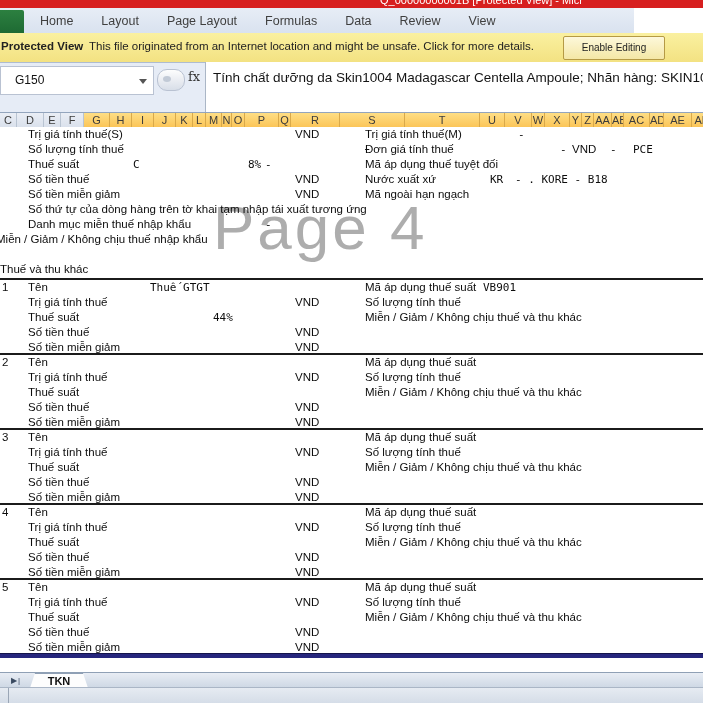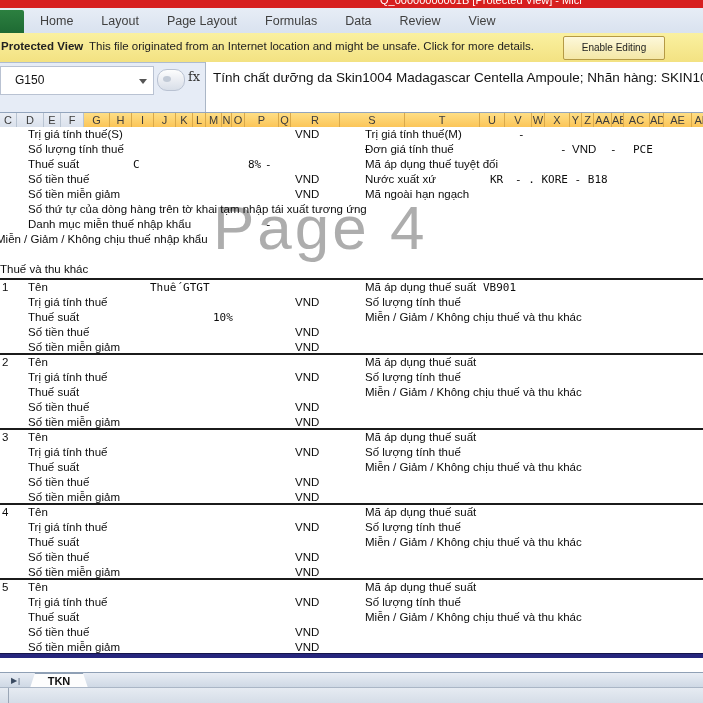--- a/index.html
+++ b/index.html
@@ -5,21 +5,21 @@
   html,body{margin:0;padding:0;}
   body{width:703px;height:703px;overflow:hidden;position:relative;
        font-family:"Liberation Sans",sans-serif;background:#fff;}
   #app{position:absolute;inset:0;width:703px;height:703px;overflow:hidden;}
 
   
   .titlebar{position:absolute;left:0;top:0;width:703px;height:8px;background:#d71f1f;overflow:hidden;}
   .titlebar .ttext{position:absolute;left:380px;top:-6px;color:#fff;font-size:11px;white-space:nowrap;}
 
   
-  .ribbon{position:absolute;left:0;top:8px;width:703px;height:25px;
+  .ribbon{position:absolute;left:0;top:8px;width:634px;height:25px;
           background:linear-gradient(#e7edf6,#d9e2ef);border-bottom:1px solid #c3cddc;}
   .filetab{position:absolute;left:0;top:2px;width:24px;height:23px;
            background:linear-gradient(#2c8040,#1e6a33);border-radius:0 2px 0 0;}
   .rtabs{position:absolute;left:26px;top:0;height:25px;display:flex;align-items:center;}
   .rtab{padding:0 14px;font-size:12.5px;color:#3f3f3f;white-space:nowrap;}
 
   
   .msgbar{position:absolute;left:0;top:33px;width:703px;height:29px;
           background:linear-gradient(#faf0a0,#f3e282);border-bottom:1px solid #d8cb7a;}
   .pv-title{position:absolute;left:1px;top:7px;font-size:11.5px;font-weight:bold;color:#222;white-space:nowrap;}
@@ -222,21 +222,21 @@
           <span class="x-rlabel">Mã áp dụng thuế suất</span>
           <span class="x-code mono">VB901</span>
         </div>
       <div class="gline ty1">
           <span class="x-label">Trị giá tính thuế</span>
           <span class="x-vnd">VND</span>
           <span class="x-rlabel">Số lượng tính thuế</span>
         </div>
       <div class="gline ty2">
           <span class="x-label">Thuế suất</span>
-          <span class="x-pct mono">10%</span>
+          <span class="x-pct mono">44%</span>
           <span class="x-rlabel">Miễn / Giảm / Không chịu thuế và thu khác</span>
         </div>
       <div class="gline ty3">
           <span class="x-label">Số tiền thuế</span>
           <span class="x-vnd">VND</span>
         </div>
       <div class="gline ty4">
           <span class="x-label">Số tiền miễn giảm</span>
           <span class="x-vnd">VND</span>
         </div>

